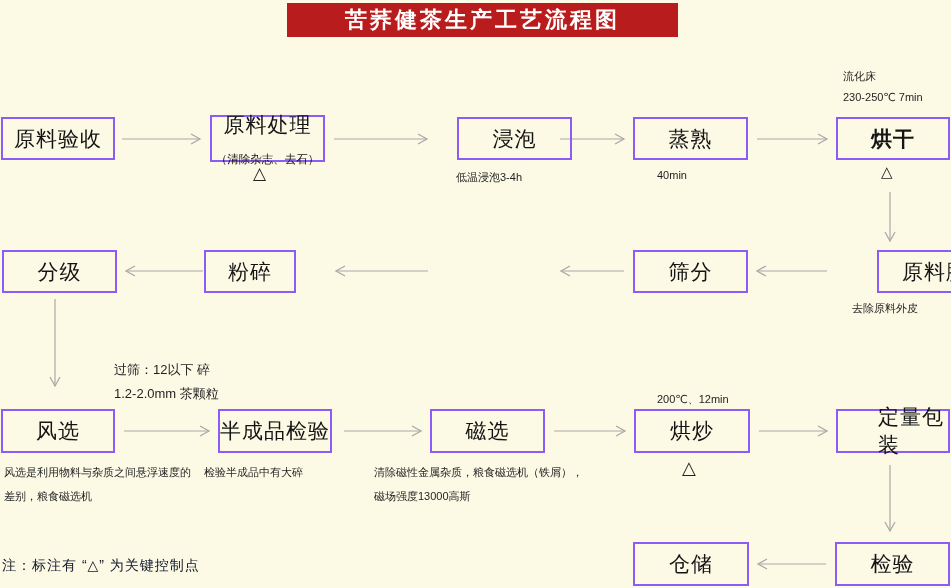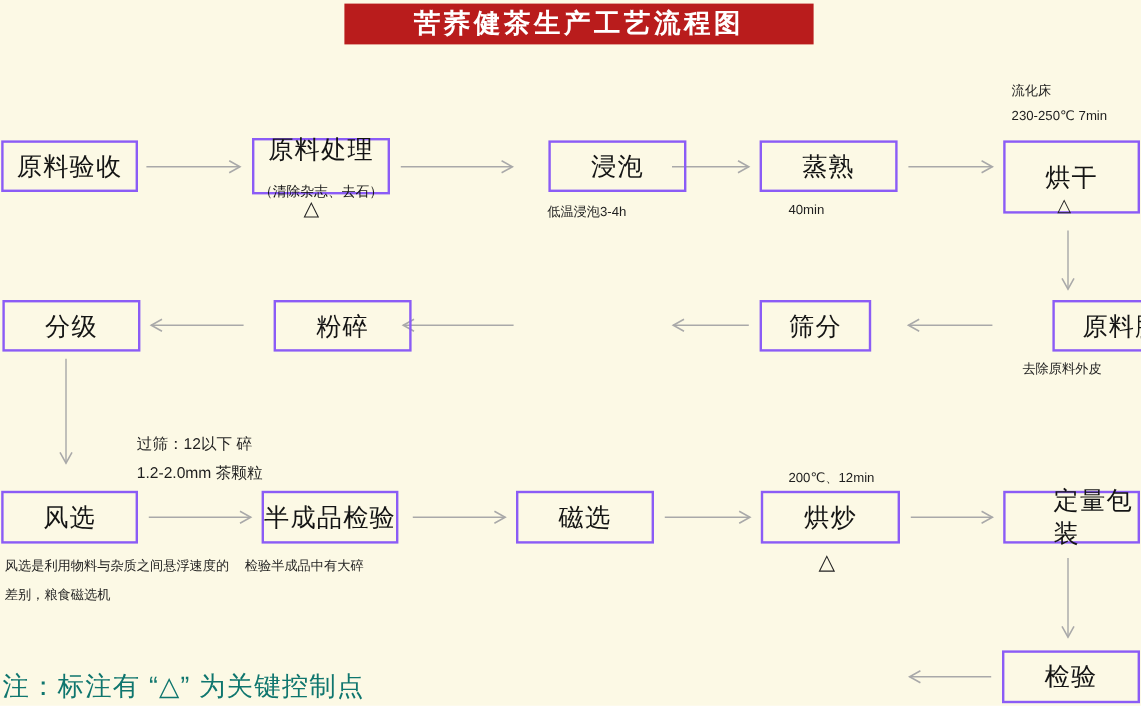--- a/index.html
+++ b/index.html
@@ -26,33 +26,33 @@
     background:transparent;
   }
   .node .sub{font-size:11.5px;letter-spacing:0;margin-top:13px;white-space:nowrap;}
   .cap{
     position:absolute;color:#1F1F1F;font-size:11px;
     white-space:pre-line;line-height:24px;
   }
   .tri{position:absolute;color:#222222;line-height:1;}
   .note{
     position:absolute;left:2px;top:557px;
-    color:#0f766e;font-size:22px;letter-spacing:1px;white-space:nowrap;
+    color:#0f172a;font-size:14px;letter-spacing:1px;white-space:nowrap;
   }
   
   .b-yysh{left:1px;top:117px;width:114px;height:43px;}
   .b-ylcl{left:210px;top:115px;width:115px;height:47px;}
   .b-jp  {left:437px;top:117px;width:115px;height:43px;margin-left:20px;}
   .b-zs  {left:633px;top:117px;width:115px;height:43px;}
-  .b-hg  {left:836px;top:117px;width:114px;height:61px;}
+  .b-hg  {left:836px;top:117px;width:114px;height:43px;font-weight:bold;}
   
   .b-fj  {left:2px;top:250px;width:115px;height:43px;}
-  .b-fs  {left:228px;top:250px;width:115px;height:43px;}
+  .b-fs  {left:204px;top:250px;width:92px;height:43px;}
   .b-gz  {left:437px;top:250px;width:115px;height:43px;}
-  .b-sf  {left:633px;top:250px;width:93px;height:43px;}
+  .b-sf  {left:633px;top:250px;width:115px;height:43px;}
   .b-yltp{left:836px;top:250px;width:138px;height:43px;margin-left:41px;}
   
   .b-fx  {left:1px;top:409px;width:114px;height:44px;}
   .b-bcp {left:218px;top:409px;width:114px;height:44px;}
   .b-cx  {left:430px;top:409px;width:115px;height:44px;}
   .b-hc  {left:634px;top:409px;width:116px;height:44px;}
   .b-dlbz{left:836px;top:409px;width:114px;height:44px;padding-left:40px;}
   
   .b-cc  {left:633px;top:542px;width:116px;height:44px;}
   .b-jy  {left:835px;top:542px;width:115px;height:44px;}
@@ -148,34 +148,39 @@
   <div class="node b-cx">
     <span>磁选</span>
   </div>
   <div class="node b-hc">
     <span>烘炒</span>
   </div>
   <div class="node b-dlbz">
     <span>定量包装</span>
   </div>
 
+  <div class="node b-cc">
+    <span>仓储</span>
+  </div>
   <div class="node b-jy">
     <span>检验</span>
   </div>
 
   <div class="cap cap-hg-above">流化床
 230-250℃  7min</div>
   <div class="cap cap-jp">低温浸泡3-4h</div>
   <div class="cap cap-zs">40min</div>
   <div class="cap cap-yltp">去除原料外皮</div>
   <div class="cap cap-guoshai">过筛：12以下 碎
 1.2-2.0mm 茶颗粒</div>
   <div class="cap cap-fx">风选是利用物料与杂质之间悬浮速度的
 差别，粮食磁选机</div>
   <div class="cap cap-bcp">检验半成品中有大碎</div>
+  <div class="cap cap-cx">清除磁性金属杂质，粮食磁选机（铁屑），
+磁场强度13000高斯</div>
   <div class="cap cap-hc-above">200℃、12min</div>
 
   <div class="tri tri-ylcl">△</div>
   <div class="tri tri-hg">△</div>
   <div class="tri tri-hc">△</div>
 
   <div class="note">注：标注有 “△” 为关键控制点</div>
 
 </div>
 

